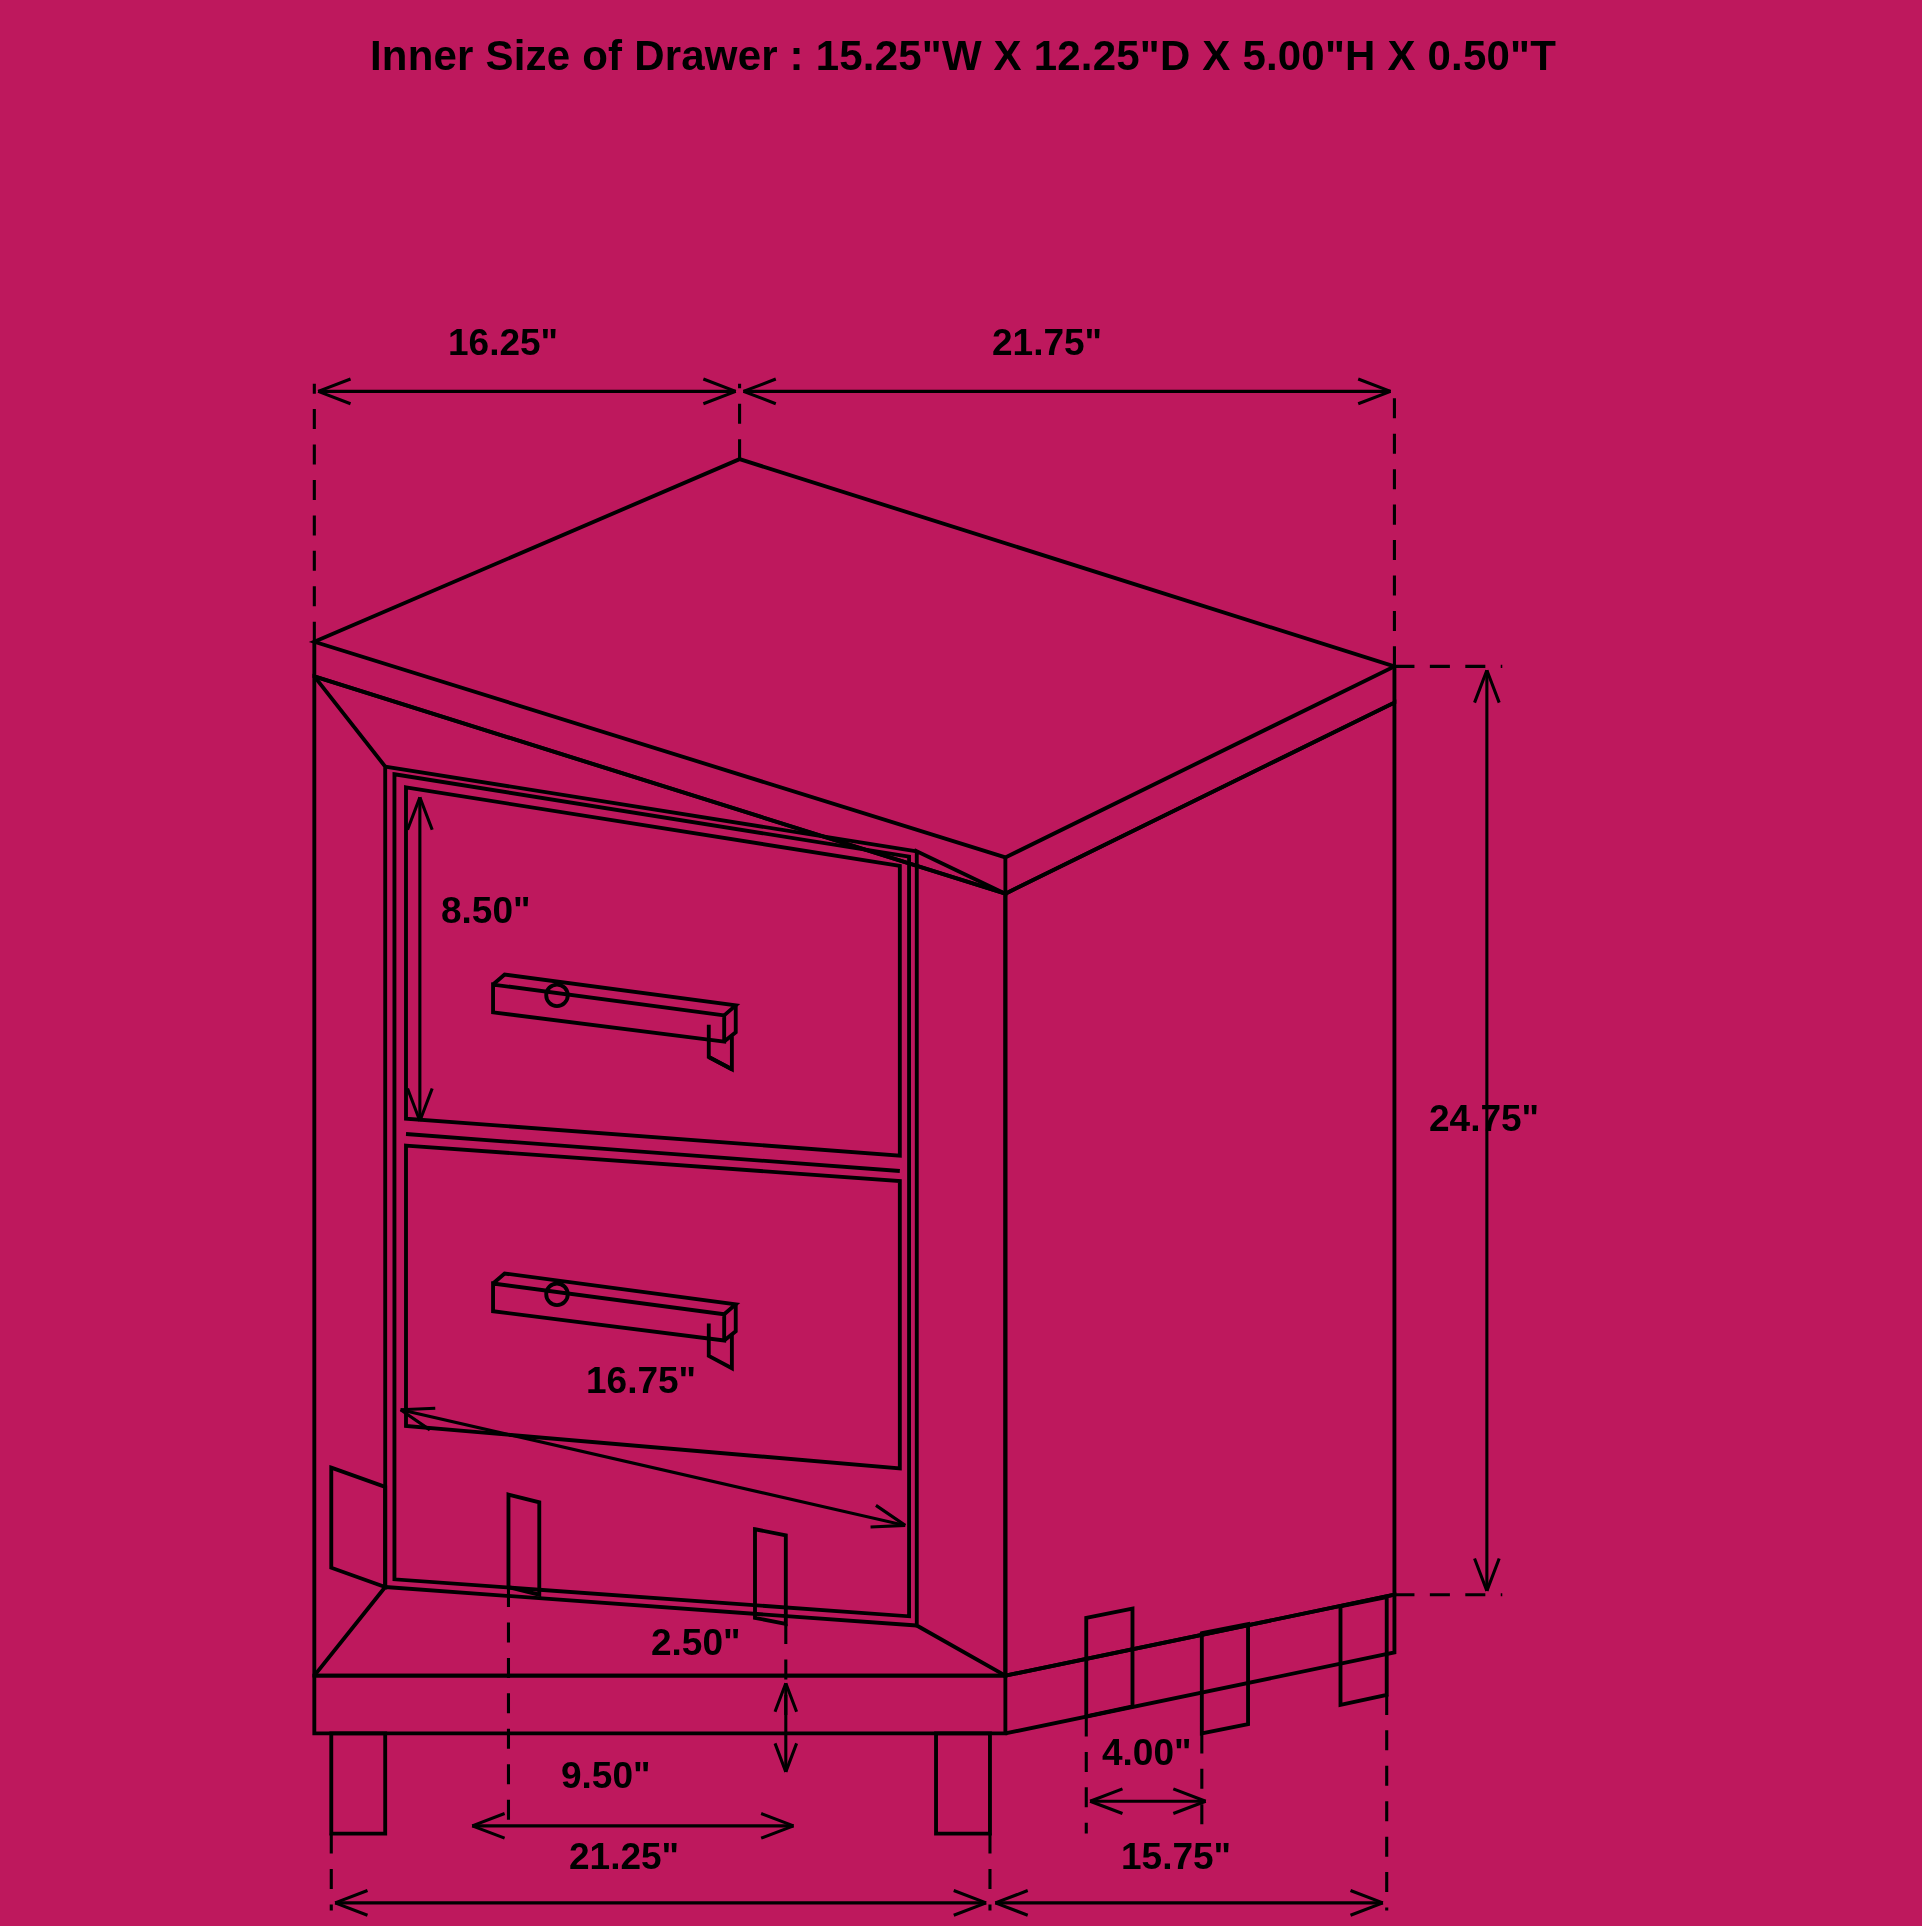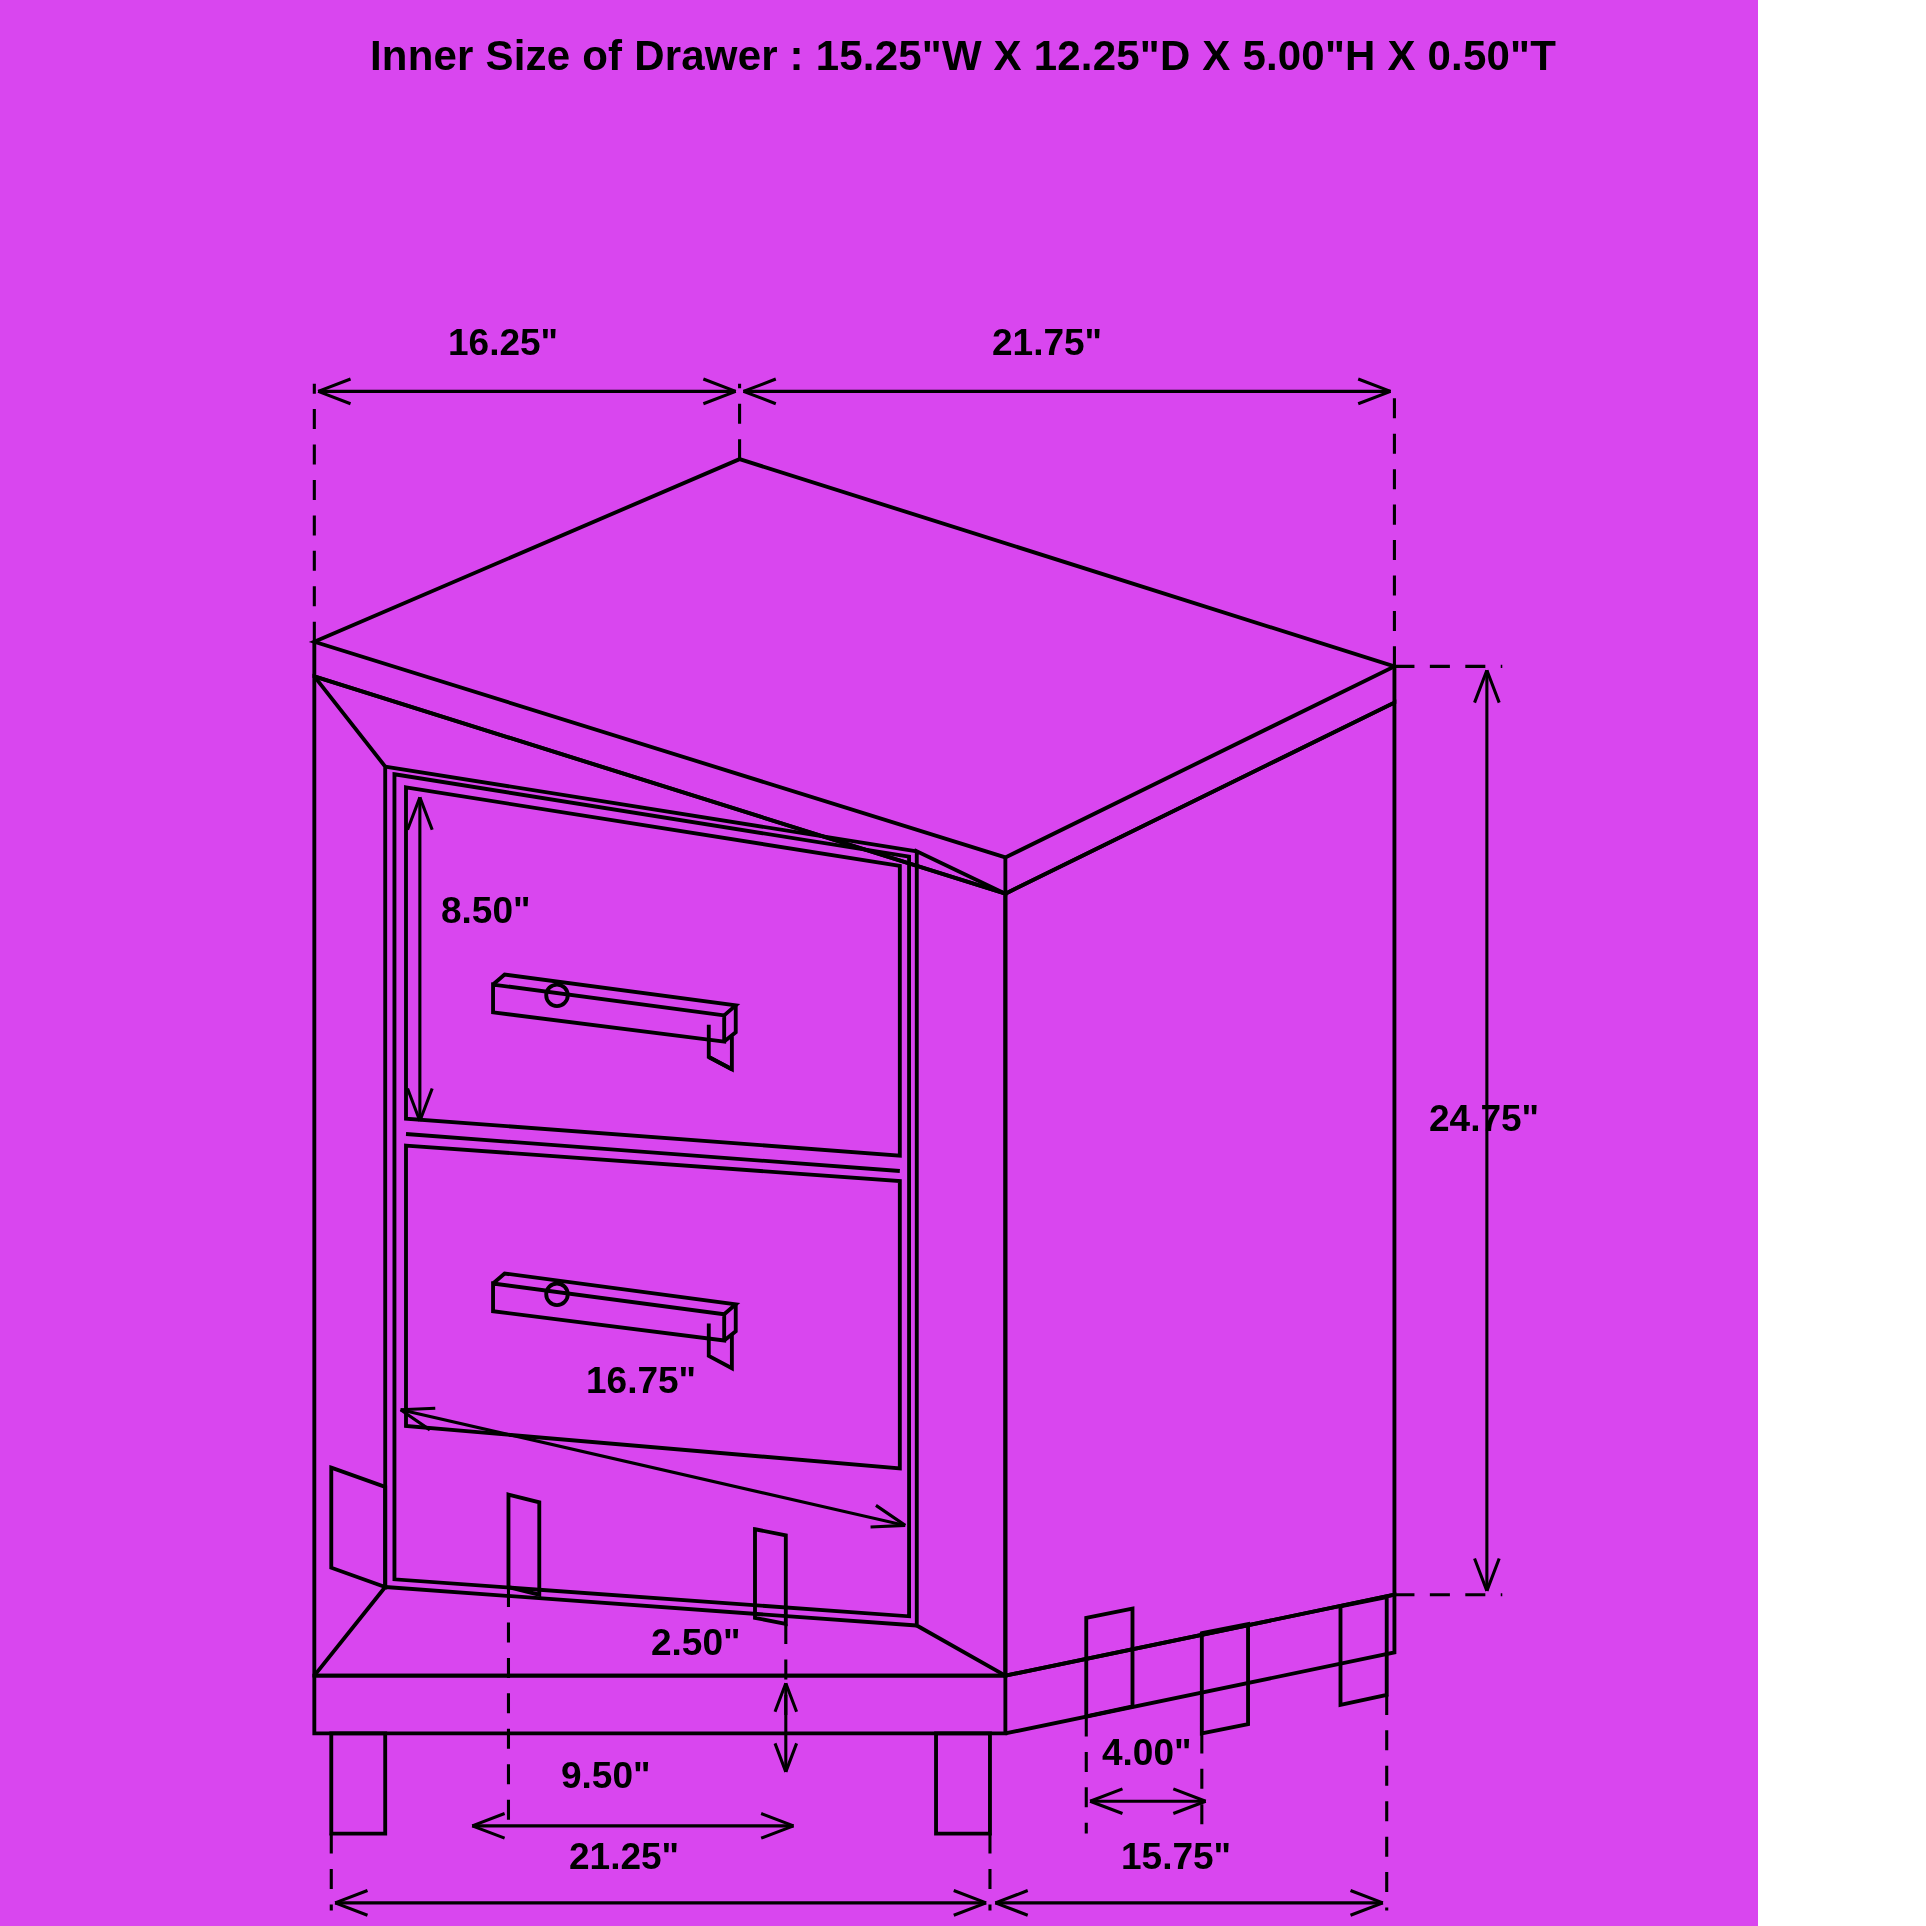--- a/index.html
+++ b/index.html
@@ -9,23 +9,23 @@
   }
   body {
     width: 1926px;
     height: 1926px;
     font-family: "Liberation Sans", sans-serif;
     color: #000000;
     overflow: hidden;
   }
   #page {
     position: relative;
-    width: 1758px;
+    width: 1922px;
     height: 1926px;
-    background: #d946ef;
+    background: #be185d;
   }
   #title {
     position: absolute;
     top: 32px;
     left: 0;
     width: 1926px;
     text-align: center;
     font-size: 42px;
     font-weight: bold;
     letter-spacing: 0.2px;

